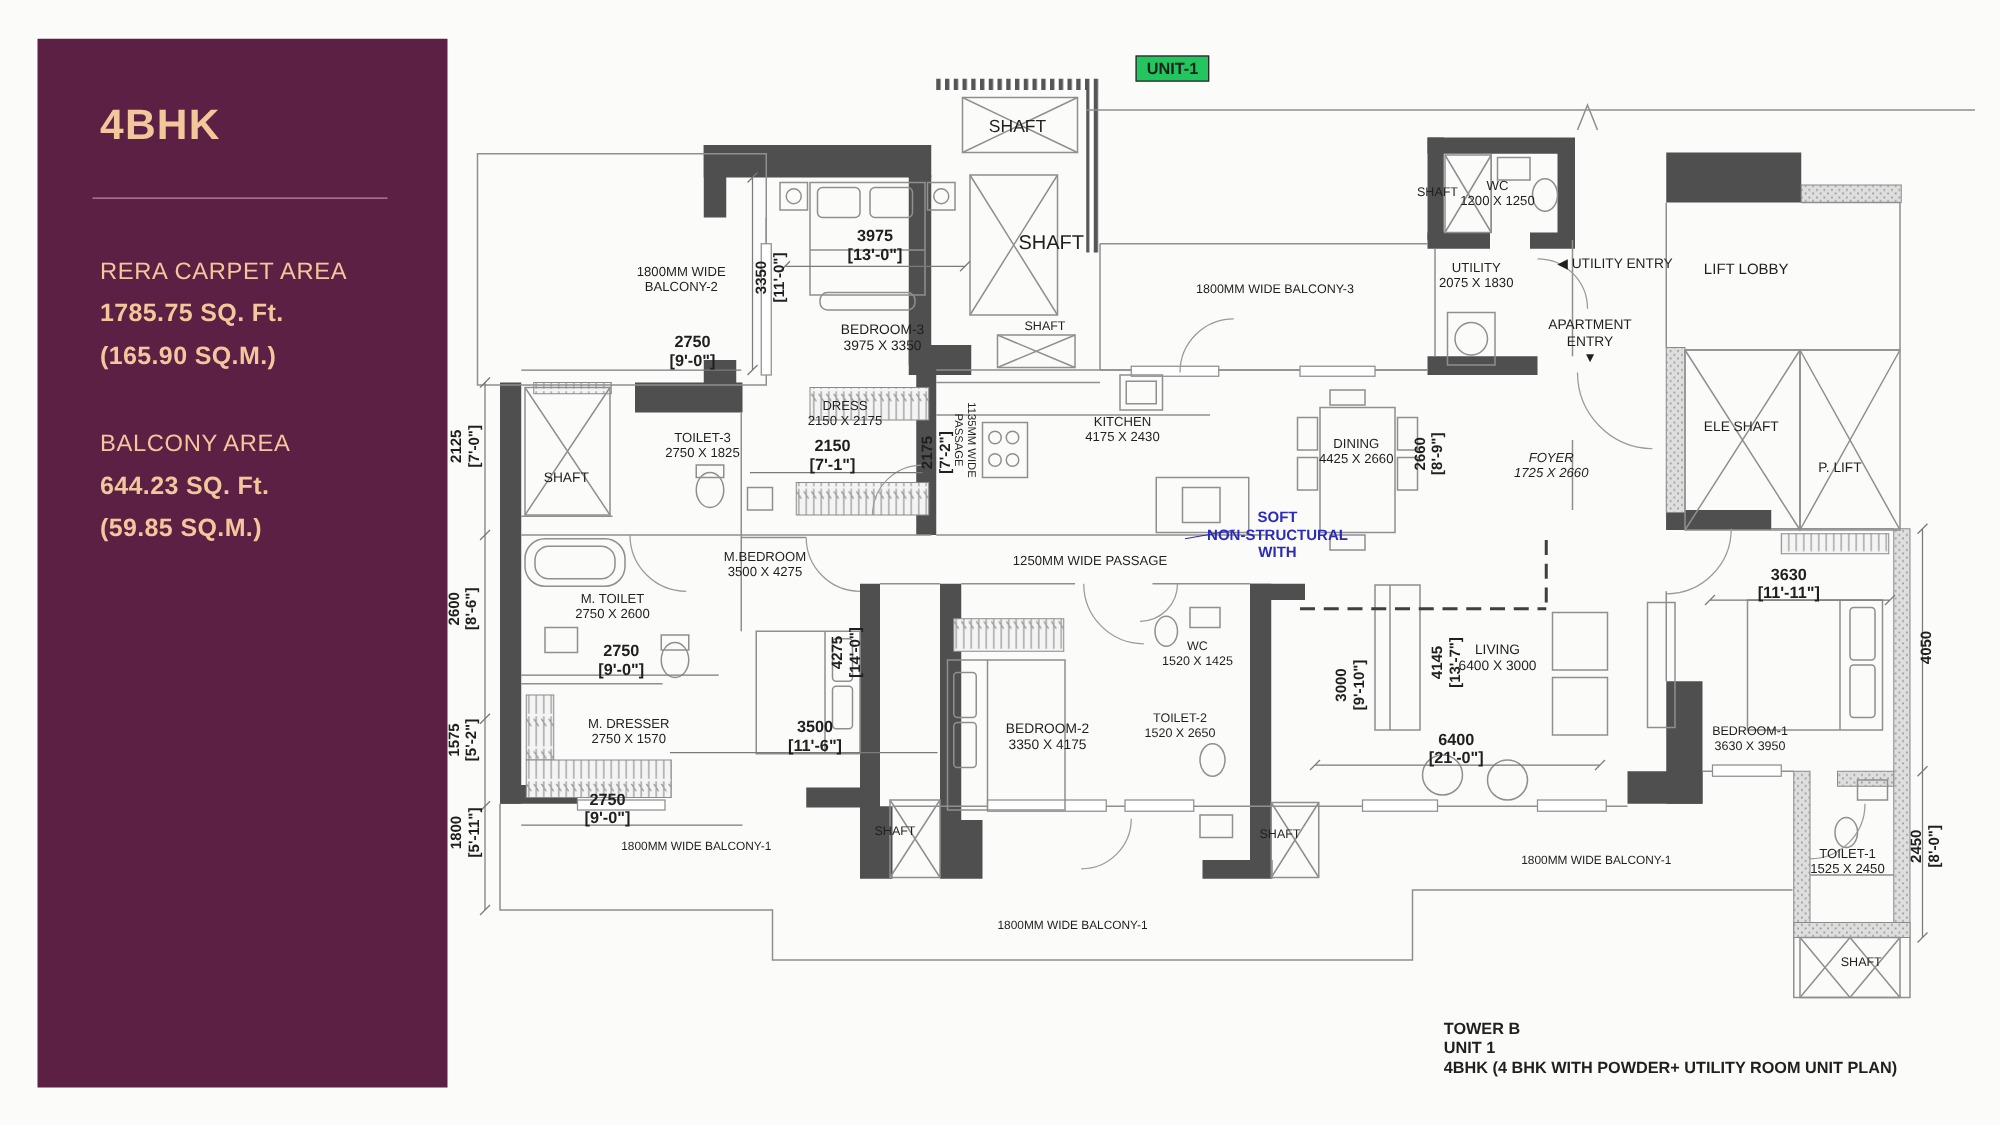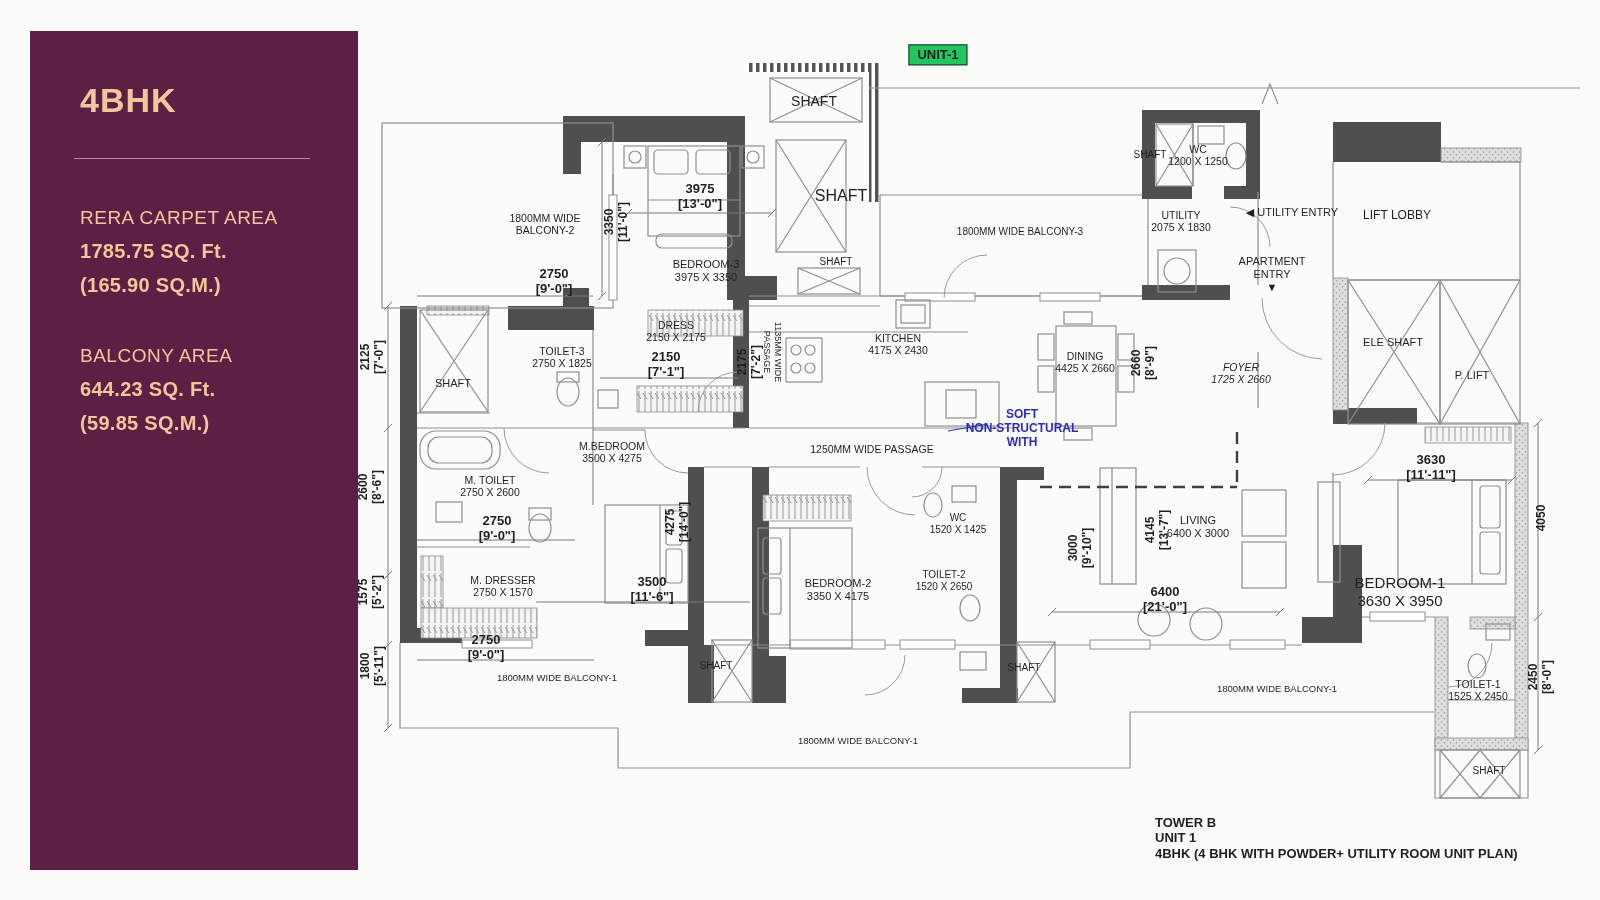--- a/index.html
+++ b/index.html
@@ -462,21 +462,21 @@
         <div>6400</div>
         <div>[21'-0"]</div>
       </div>
       <div class="plan-label" style="left: 1431px; top: 467px; font-size: 13px; font-weight: 600; transform: translate(-50%, -50%) rotate(0deg);">
         <div>3630</div>
         <div>[11'-11"]</div>
       </div>
       <div class="plan-label" style="left: 1541px; top: 518px; font-size: 12px; font-weight: 600; transform: translate(-50%, -50%) rotate(-90deg);">
         <div>4050</div>
       </div>
-      <div class="plan-label" style="left: 1400px; top: 592px; font-size: 15px; font-weight: 500; transform: translate(-50%, -50%) rotate(0deg);">
+      <div class="plan-label" style="left: 1400px; top: 592px; font-size: 10px; font-weight: 500; transform: translate(-50%, -50%) rotate(0deg);">
         <div>BEDROOM-1</div>
         <div>3630 X 3950</div>
       </div>
       <div class="plan-label" style="left: 486px; top: 647px; font-size: 13px; font-weight: 600; transform: translate(-50%, -50%) rotate(0deg);">
         <div>2750</div>
         <div>[9'-0"]</div>
       </div>
       <div class="plan-label" style="left: 372px; top: 666px; font-size: 12px; font-weight: 600; transform: translate(-50%, -50%) rotate(-90deg);">
         <div>1800</div>
         <div>[5'-11"]</div>

